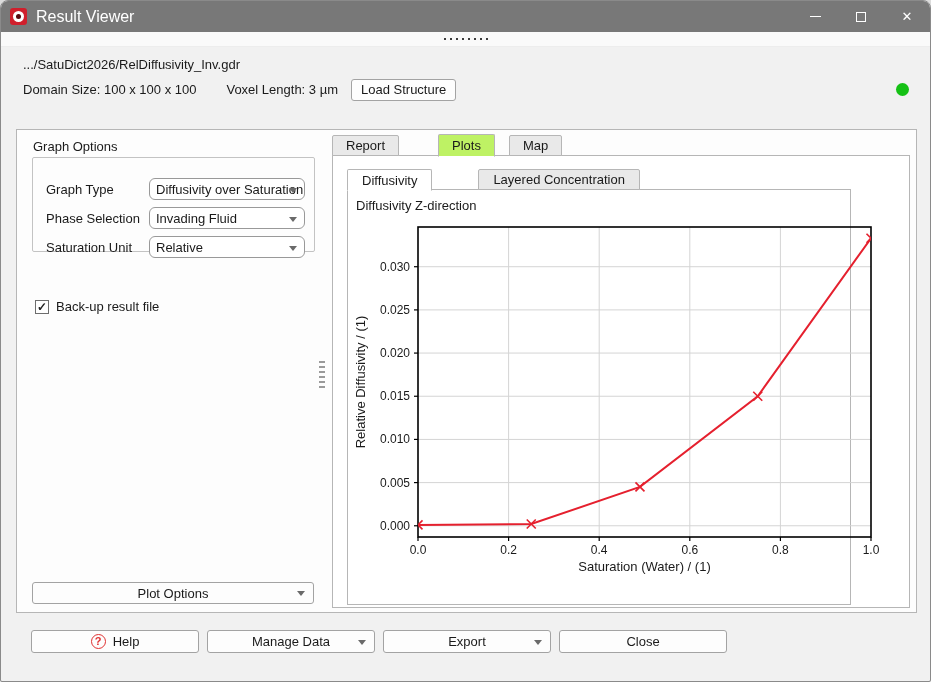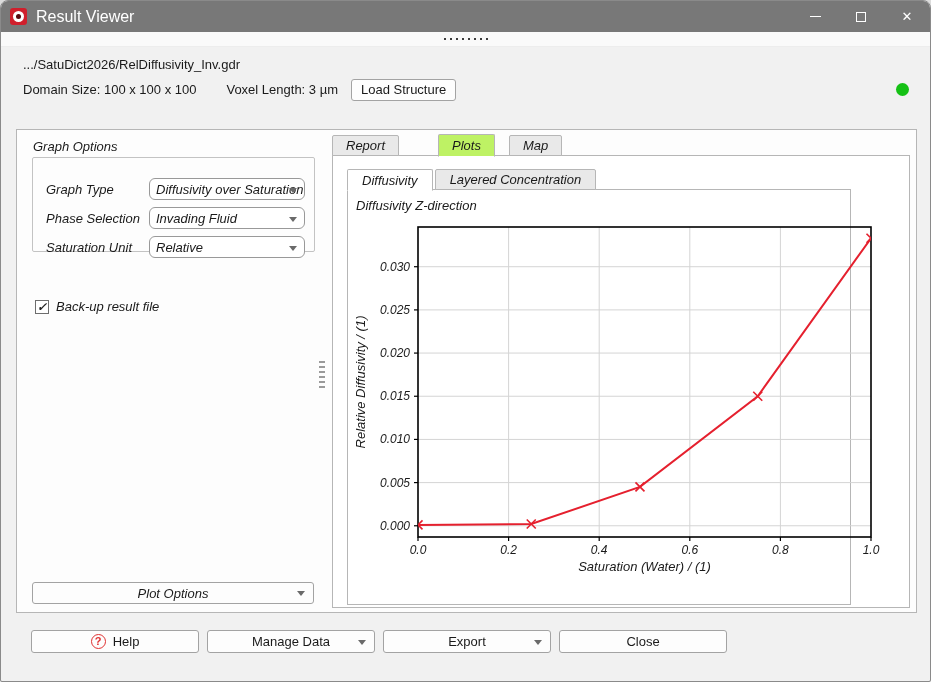--- a/index.html
+++ b/index.html
@@ -32,21 +32,21 @@
   .btn{background:#fdfdfd;border:1px solid #a3a3a3;border-radius:3px;display:flex;align-items:center;justify-content:center;color:#1a1a1a;}
   .load-structure{height:22px;padding:0 9px;}
   .status-dot{width:13px;height:13px;border-radius:50%;background:#15c115;margin-left:auto;}
 
   
   .main-tabs{display:flex;margin:9px 0 0 20px;position:relative;z-index:3;align-items:flex-end;}
   .tab{border:1px solid #b6b6b6;background:#e9e9e9;height:21px;padding:0 13px;display:flex;align-items:center;margin-right:2px;border-radius:2px 2px 0 0;}
   .tab.active{background:#fdfdfd;height:23px;border-bottom:1px solid #fdfdfd;margin-bottom:-1px;position:relative;z-index:4;}
 
   
-  .page{position:absolute;left:15px;top:128px;width:901px;height:484px;background:#fdfdfd;border:1px solid #b6b6b6;font-style:italic;}
+  .page{position:absolute;left:15px;top:128px;width:901px;height:484px;background:#fdfdfd;border:1px solid #b6b6b6;}
   .go-title{position:absolute;left:16px;top:9px;}
   .go-group{position:absolute;left:15px;top:27px;width:283px;height:95px;border:1px solid #c3c3c3;border-radius:2px;padding:20px 9px 0 13px;}
   .field-row{display:flex;align-items:center;height:22px;margin-bottom:7px;}
   .field-label{width:103px;flex:0 0 auto;}
   .select{flex:1;height:22px;border:1px solid #999;border-radius:6px;background:#fff;display:flex;align-items:center;padding:0 20px 0 6px;position:relative;white-space:nowrap;overflow:hidden;}
   .chev{position:absolute;right:7px;top:9px;width:0;height:0;border-left:4px solid transparent;border-right:4px solid transparent;border-top:5px solid #6a6a6a;}
   .apply-btn{position:absolute;left:15px;top:140px;width:282px;height:22px;}
   .cb-row{position:absolute;left:18px;top:169px;display:flex;align-items:center;gap:7px;}
   .cb-box{width:14px;height:14px;border:1px solid #6d6d6d;background:#fff;display:flex;align-items:center;justify-content:center;font-size:12px;font-weight:bold;color:#222;line-height:1;}
   .plot-options-btn{position:absolute;left:15px;top:452px;width:282px;height:22px;}
@@ -54,21 +54,21 @@
 
   .splitter{position:absolute;left:301px;top:222px;width:8px;height:44px;display:flex;flex-direction:column;align-items:center;justify-content:center;gap:3px;}
   .sdash{width:6px;height:2px;background:#9a9a9a;}
 
   
   .right-area{position:absolute;left:315px;top:4px;width:578px;}
   .rtabs{display:flex;position:relative;z-index:2;align-items:flex-end;gap:12px;}
   .rtab{border:1px solid #b6b6b6;background:#e9e9e9;height:21px;padding:0 13px;display:flex;align-items:center;margin-right:2px;border-radius:2px 2px 0 0;}
   .rtab.active{background:#bef264;height:23px;border-bottom:1px solid #fff;margin-bottom:-1px;z-index:3;position:relative;margin-left:25px;}
   .rframe{border:1px solid #b6b6b6;background:#fff;height:453px;margin-top:-1px;padding:13px 0 0 14px;position:relative;}
-  .subtabs{display:flex;position:relative;z-index:2;align-items:flex-end;}
+  .subtabs{display:flex;position:relative;z-index:2;align-items:flex-end;gap:44px;}
   .stab{border:1px solid #b6b6b6;background:#e9e9e9;height:21px;padding:0 14px;display:flex;align-items:center;margin-right:2px;border-radius:2px 2px 0 0;}
   .stab.active{background:#fff;height:22px;border-bottom:1px solid #fff;margin-bottom:-1px;z-index:3;position:relative;}
   .chart-panel{border:1px solid #b6b6b6;background:#fff;width:504px;height:416px;margin-top:-1px;position:relative;}
   .chart-title{position:absolute;left:8px;top:8px;}
   .chart-svg{position:absolute;left:3px;top:27px;}
   .chart-svg text{font-family:"Liberation Sans",sans-serif;fill:#1a1a1a;}
 
   
   .footer{position:absolute;left:0;right:0;top:629px;display:flex;padding-left:30px;gap:8px;}
   .fbtn{width:168px;height:23px;position:relative;gap:7px;}

